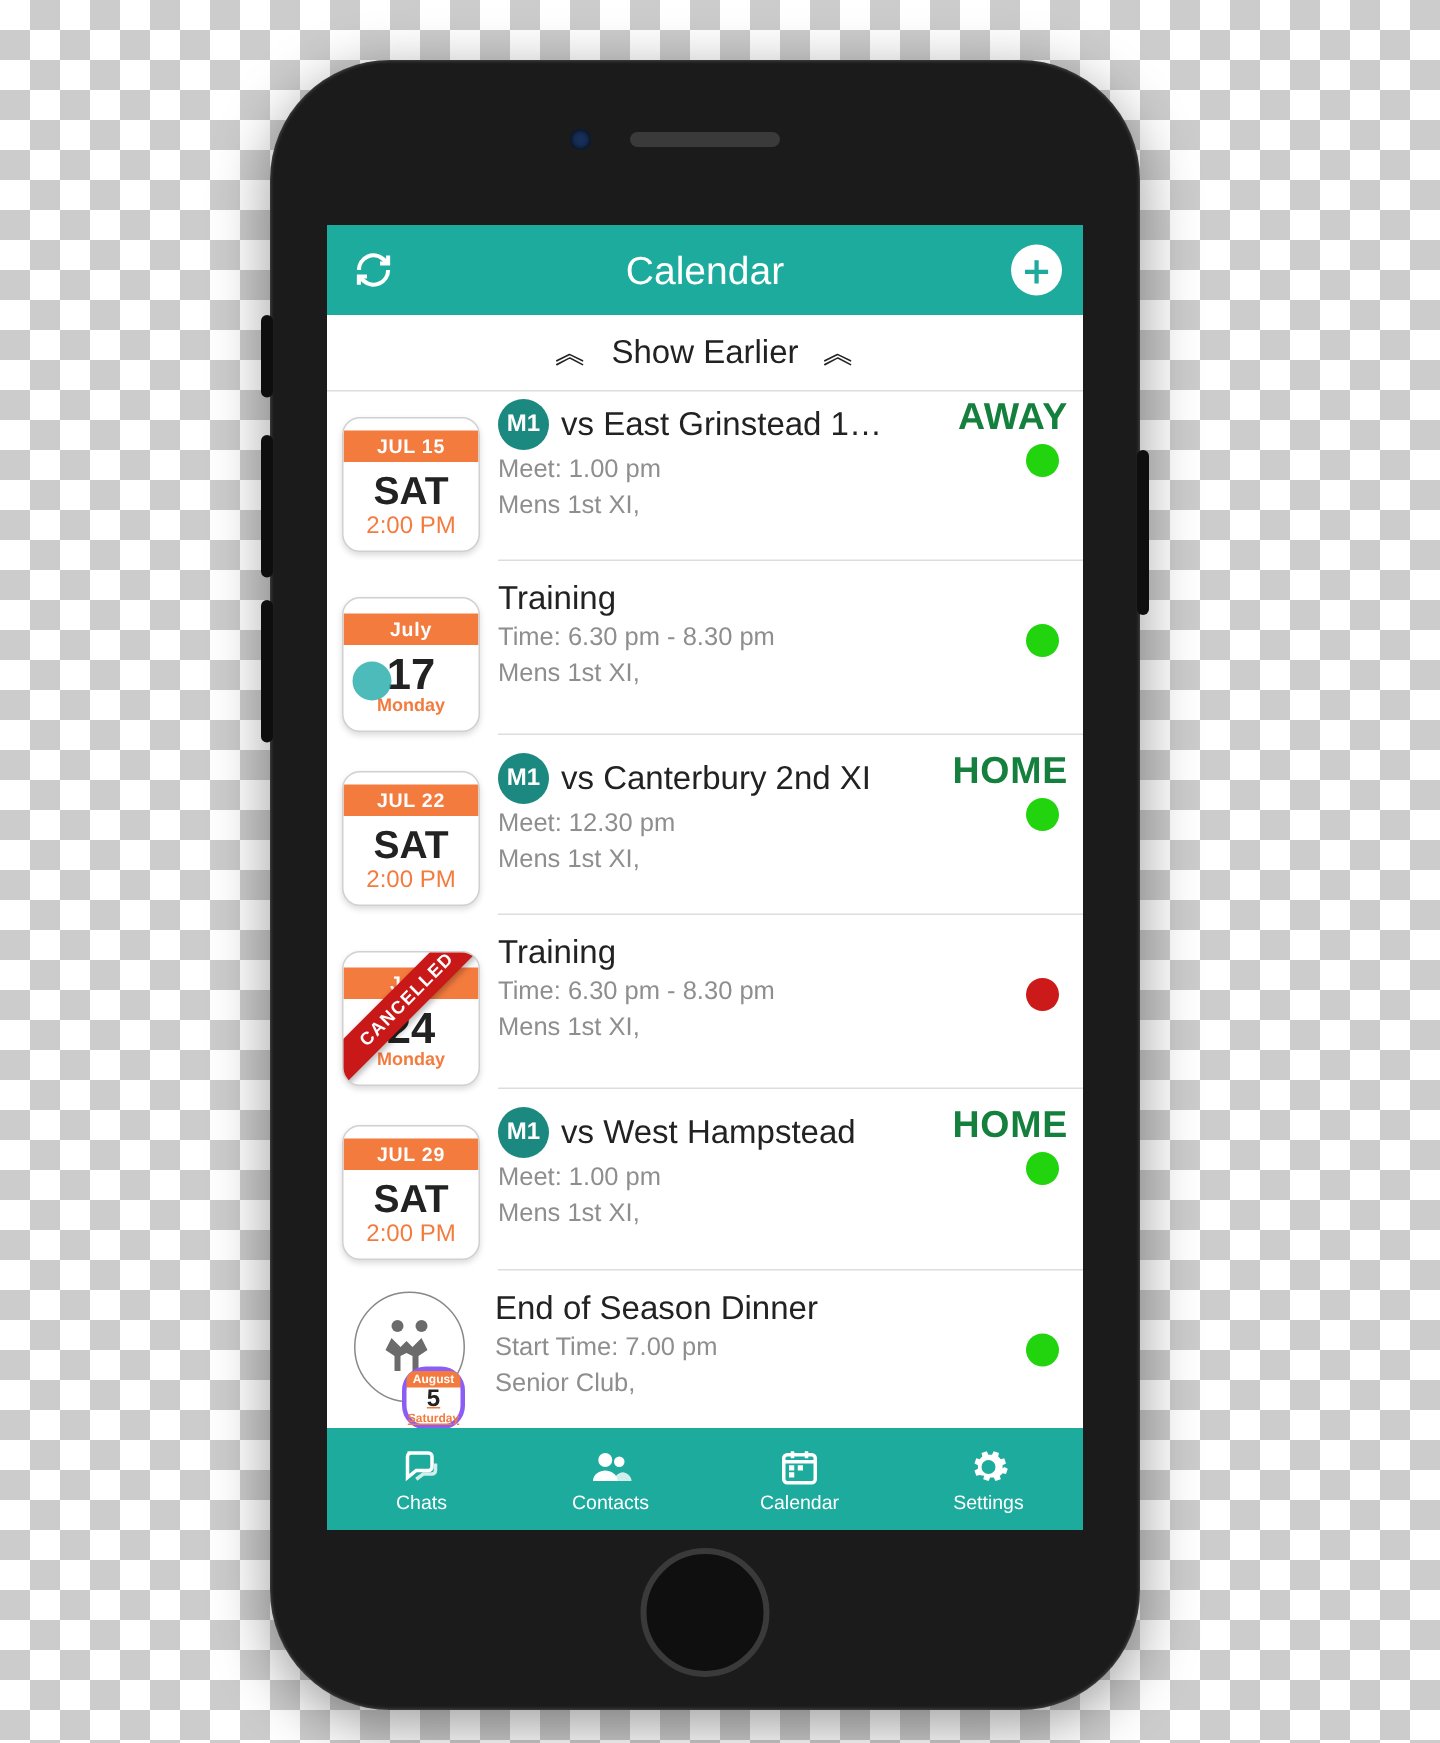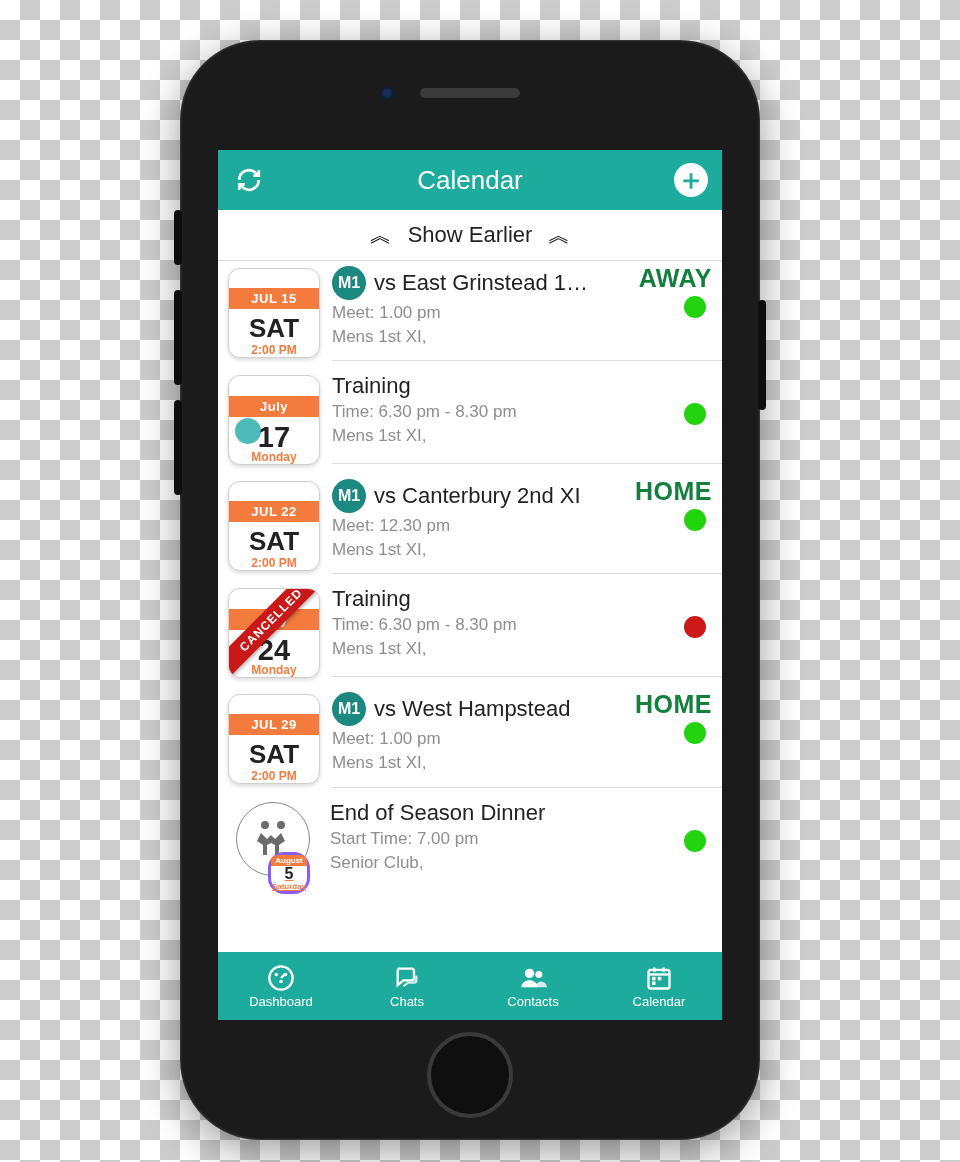--- a/index.html
+++ b/index.html
@@ -46,31 +46,31 @@
   .show-earlier{
     height:50px;display:flex;align-items:center;justify-content:center;
     font-size:22px;color:#222;border-bottom:1px solid #ddd;cursor:pointer;
   }
   .show-earlier span{margin:0 8px;}
   .list{position:absolute;top:110px;left:0;right:0;bottom:68px;overflow:hidden;}
   .event{
     display:flex;align-items:flex-start;padding:6px 0 6px 4px;position:relative;
   }
   .event + .event{}
-  .event-body{flex:1;border-bottom:1px solid #ddd;padding-bottom:12px;margin-left:2px;min-height:78px;}
+  .event-body{flex:1;border-bottom:1px solid #ddd;padding-bottom:25px;margin-left:2px;min-height:78px;}
   .date-tile{
-    width:90px;height:88px;margin:2px 10px 2px 6px;border-radius:12px;
+    width:90px;height:88px;margin:12px 10px 2px 6px;border-radius:12px;
     background:#fff;border:1px solid #d0d0d0;
-    display:flex;flex-direction:column;align-items:center;justify-content:flex-end;
+    display:flex;flex-direction:column;align-items:center;justify-content:center;
     box-shadow:0 2px 4px rgba(0,0,0,.15);flex-shrink:0;position:relative;overflow:hidden;
   }
   .dt-top{width:100%;background:#f47b3e;color:#fff;font-size:13px;font-weight:700;text-align:center;padding:3px 0;letter-spacing:.5px;}
   .dt-mid{font-size:26px;font-weight:900;color:#222;line-height:1;margin-top:6px;}
   .dt-mid.num{font-size:29px;}
-  .dt-bot{font-size:12px;color:#f47b3e;font-weight:700;margin-top:2px;}
+  .dt-bot{font-size:16px;color:#f47b3e;font-weight:400;margin-top:2px;}
   .dt-monday{font-size:12px;color:#f47b3e;font-weight:700;margin-top:-2px;}
   .clockpin{position:absolute;left:6px;top:42px;width:26px;height:26px;border-radius:50%;background:#2aa;opacity:.8;}
   .event-title-row{display:flex;align-items:center;gap:8px;}
   .badge{
     width:34px;height:34px;border-radius:50%;background:#1b897f;color:#fff;
     display:flex;align-items:center;justify-content:center;font-weight:700;font-size:16px;flex-shrink:0;
   }
   .ev-title{font-size:22px;color:#222;white-space:nowrap;overflow:hidden;text-overflow:ellipsis;max-width:230px;}
   .ev-title.full{max-width:340px;}
   .ev-sub{font-size:17px;color:#8e8e8e;line-height:1.3;margin-top:2px;}
@@ -247,30 +247,20 @@
           <div class="ev-sub">Start Time: 7.00 pm</div>
           <div class="ev-sub">Senior Club,</div>
         </div>
         <div class="status-dot green"></div>
       </div>
 
     </div>
 
     <div class="tabbar">
       <div class="tab">
-        <svg class="ticon" viewBox="0 0 24 24" fill="#fff">
-            <circle cx="12" cy="12" r="10" fill="none" stroke="#fff" stroke-width="2"></circle>
-            <circle cx="8" cy="9" r="1.5"></circle>
-            <circle cx="16" cy="9" r="1.5"></circle>
-            <circle cx="12" cy="15" r="1.5"></circle>
-            <path d="M12 12l4-4" stroke="#fff" stroke-width="2"></path>
-          </svg>
-        <span>Dashboard</span>
-      </div>
-      <div class="tab">
         <svg class="ticon" viewBox="0 0 24 24" fill="none" stroke="#fff" stroke-width="2">
             <path d="M4 4h12a2 2 0 0 1 2 2v6a2 2 0 0 1-2 2H9l-5 4V6a2 2 0 0 1 2-2z"></path>
             <path d="M20 10v4a2 2 0 0 1-2 2h-5l-4 3" opacity=".8"></path>
           </svg>
         <span>Chats</span>
       </div>
       <div class="tab">
         <svg class="ticon" viewBox="0 0 24 24" fill="#fff">
             <circle cx="9" cy="8" r="4"></circle>
             <circle cx="17" cy="9" r="3"></circle>
@@ -284,16 +274,22 @@
             <rect x="3" y="5" width="18" height="16" rx="2" fill="none" stroke="#fff" stroke-width="2"></rect>
             <line x1="3" y1="9" x2="21" y2="9" stroke="#fff" stroke-width="2"></line>
             <line x1="8" y1="3" x2="8" y2="7" stroke="#fff" stroke-width="2"></line>
             <line x1="16" y1="3" x2="16" y2="7" stroke="#fff" stroke-width="2"></line>
             <rect x="6" y="11" width="3" height="3"></rect>
             <rect x="11" y="11" width="3" height="3"></rect>
             <rect x="6" y="15" width="3" height="3"></rect>
           </svg>
         <span>Calendar</span>
       </div>
+      <div class="tab">
+        <svg class="ticon" viewBox="0 0 24 24" fill="#fff">
+            <path d="M12 8a4 4 0 1 0 0 8 4 4 0 0 0 0-8zm9 4l2 1-1 3-2-.5a8 8 0 0 1-1.5 1.5l.5 2-3 1-1-2a8 8 0 0 1-2 0l-1 2-3-1 .5-2A8 8 0 0 1 7 16.5L5 17l-1-3 2-1a8 8 0 0 1 0-2l-2-1 1-3 2 .5A8 8 0 0 1 8.5 6L8 4l3-1 1 2a8 8 0 0 1 2 0l1-2 3 1-.5 2A8 8 0 0 1 19 7.5l2-.5 1 3-2 1a8 8 0 0 1 0 2z"></path>
+          </svg>
+        <span>Settings</span>
+      </div>
     </div>
 
   </div>
 </div>
 
 </body></html>

